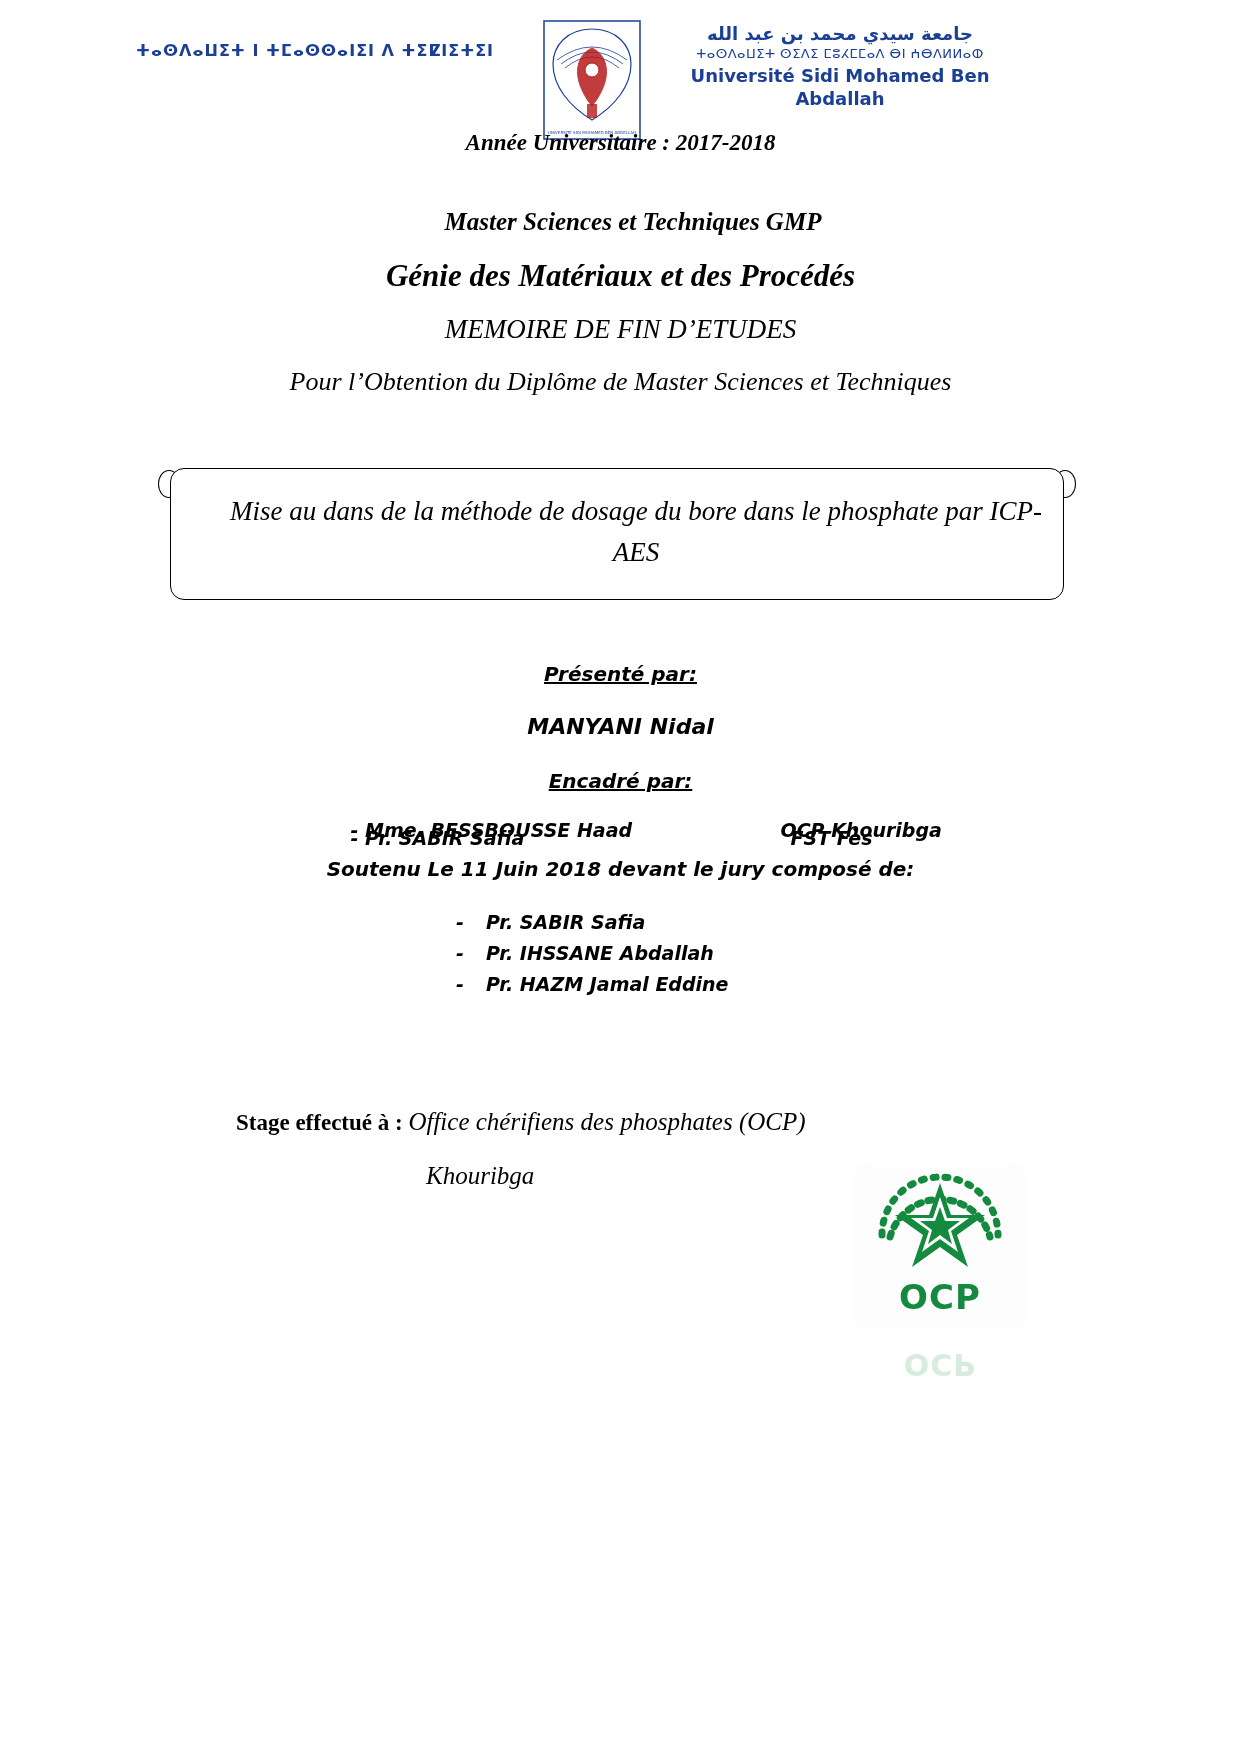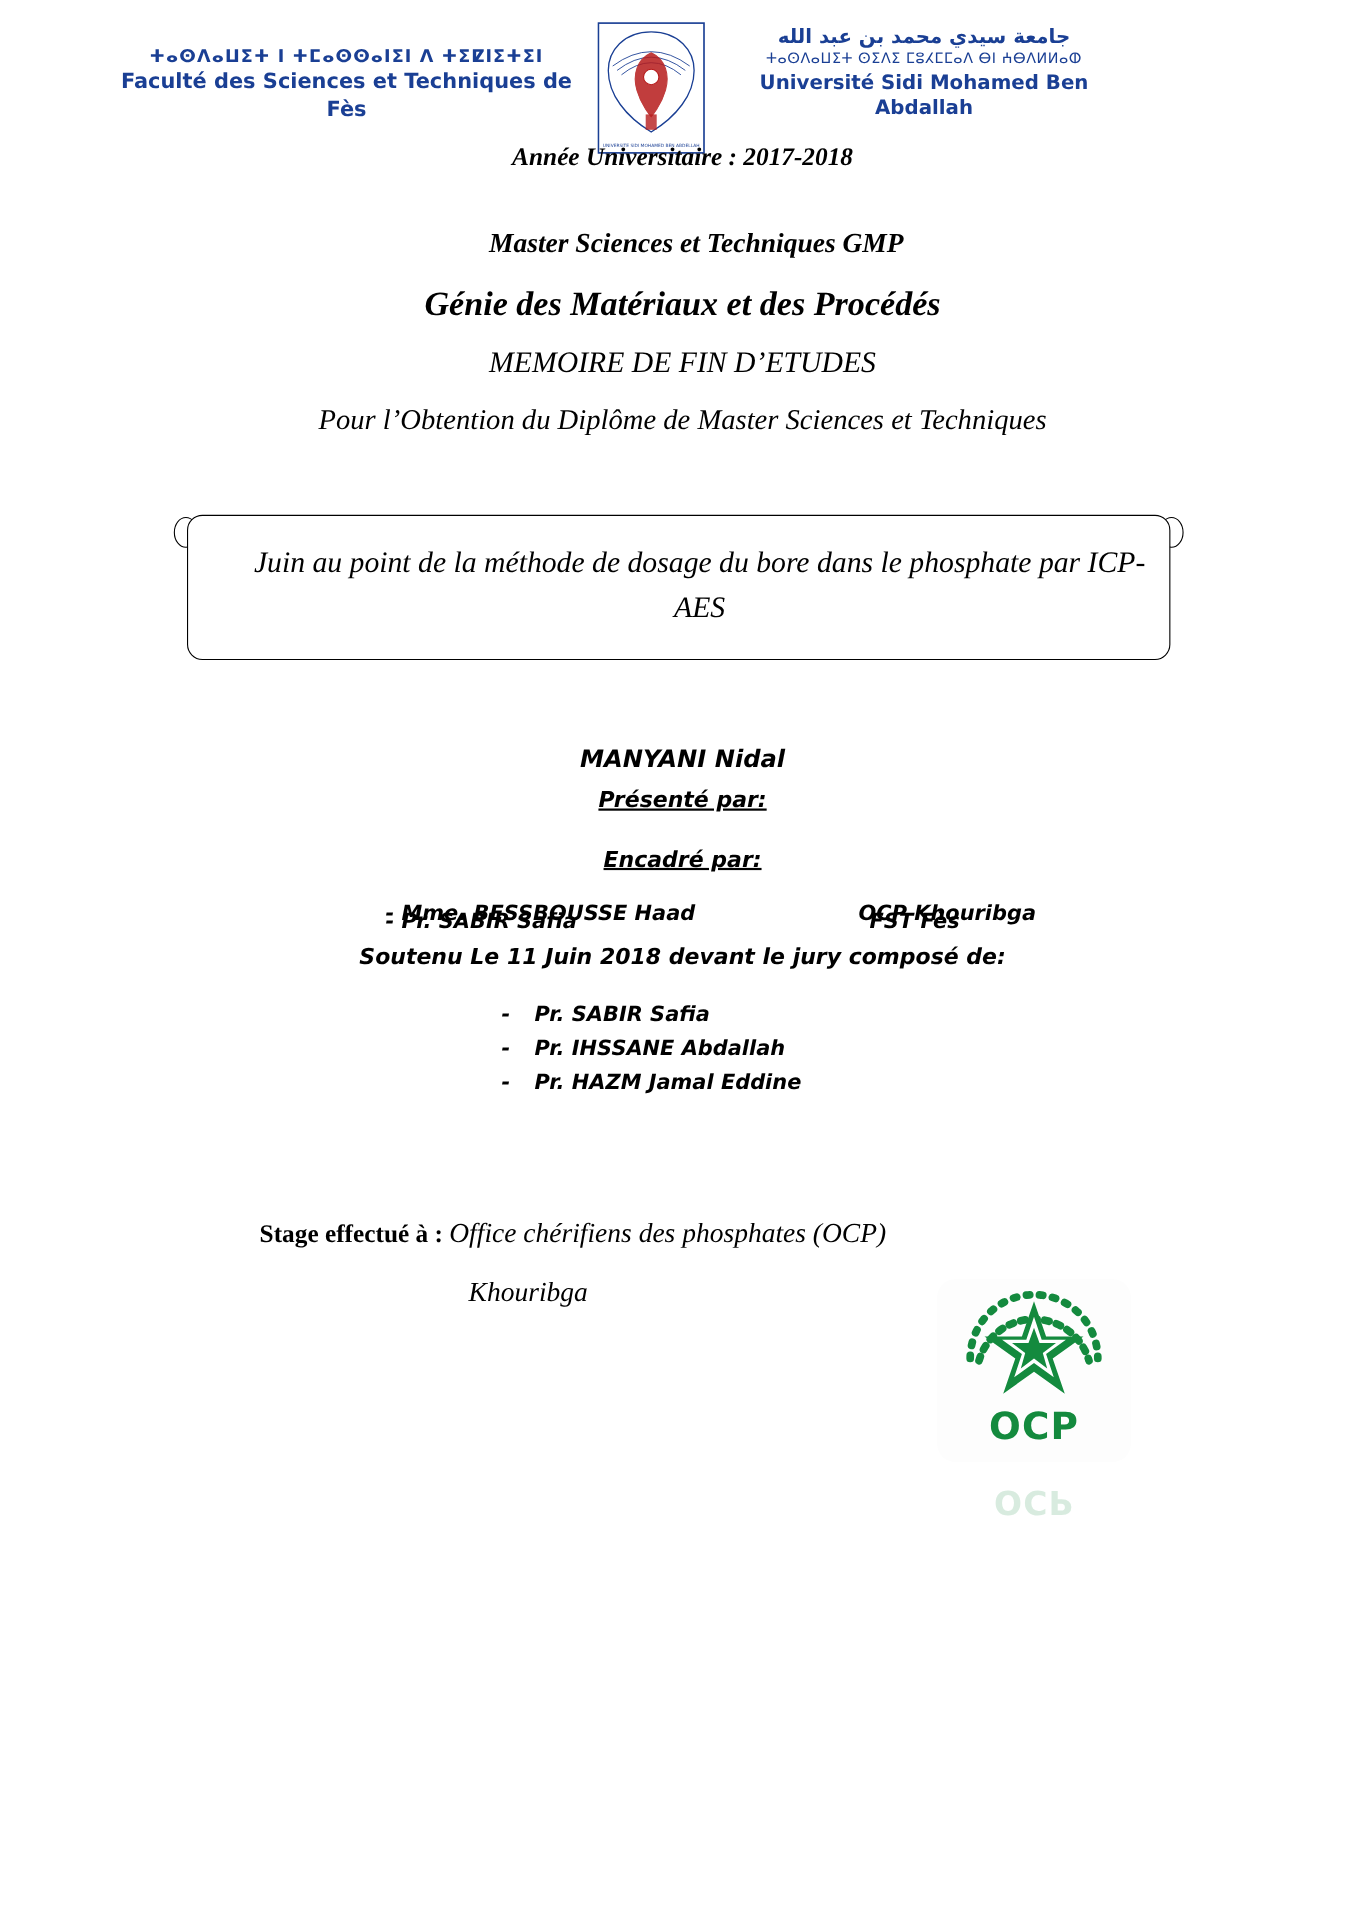--- a/index.html
+++ b/index.html
@@ -331,21 +331,20 @@
     font-size: 30px;
   }
 </style>
 </head>
 <body>
 
 <div class="header">
 
   <div class="fst-block">
     <div class="fst-tif">ⵜⴰⵙⴷⴰⵡⵉⵜ ⵏ ⵜⵎⴰⵙⵙⴰⵏⵉⵏ ⴷ ⵜⵉⵇⵏⵉⵜⵉⵏ</div>
-    <div class="fst-fr">Faculté des Sciences et Techniques de Fès</div>
   </div>
 
   <div class="seal">
     <svg viewBox="0 0 98 120" width="98" height="120" aria-hidden="true">
       <rect x="1" y="1" width="96" height="118" fill="#ffffff" stroke="#1a3f94" stroke-width="1.5"></rect>
       <path d="M49 9 C24 9 10 26 10 44 C10 66 26 86 49 100 C72 86 88 66 88 44 C88 26 74 9 49 9 Z" fill="#ffffff" stroke="#1a3f94" stroke-width="1.2"></path>
       <g stroke="#1a3f94" stroke-width="0.8" fill="none">
         <path d="M14 40 Q49 14 84 40"></path>
         <path d="M18 44 Q49 20 80 44"></path>
         <path d="M22 48 Q49 26 76 48"></path>
@@ -372,27 +371,27 @@
   <div class="t-master">Master Sciences et Techniques GMP</div>
   <div class="t-genie">Génie des Matériaux et des Procédés</div>
   <div class="t-memoire">MEMOIRE DE FIN D’ETUDES</div>
   <div class="t-pour">Pour l’Obtention du Diplôme de Master Sciences et Techniques</div>
 </div>
 
 <div class="scroll-wrap">
   <div class="curl left"></div>
   <div class="curl right"></div>
   <div class="scroll-box">
-    <div class="scroll-text">Juin au point de la méthode de dosage du bore dans le phosphate par ICP-AES</div>
+    <div class="scroll-text">Mise au dans de la méthode de dosage du bore dans le phosphate par ICP-AES</div>
   </div>
 </div>
 
 <div class="pres">
+  <div class="center lbl-presente">Présenté par:</div>
   <div class="center name-student">MANYANI Nidal</div>
-  <div class="center lbl-presente">Présenté par:</div>
   <div class="center lbl-encadre">Encadré par:</div>
 
   <div class="sup-row r1">
     <span class="sup-name">- Mme. BESSBOUSSE Haad</span>
     <span class="sup-org">OCP Khouribga</span>
   </div>
   <div class="sup-row r2">
     <span class="sup-name">- Pr. SABIR Safia</span>
     <span class="sup-org">FST Fès</span>
   </div>

